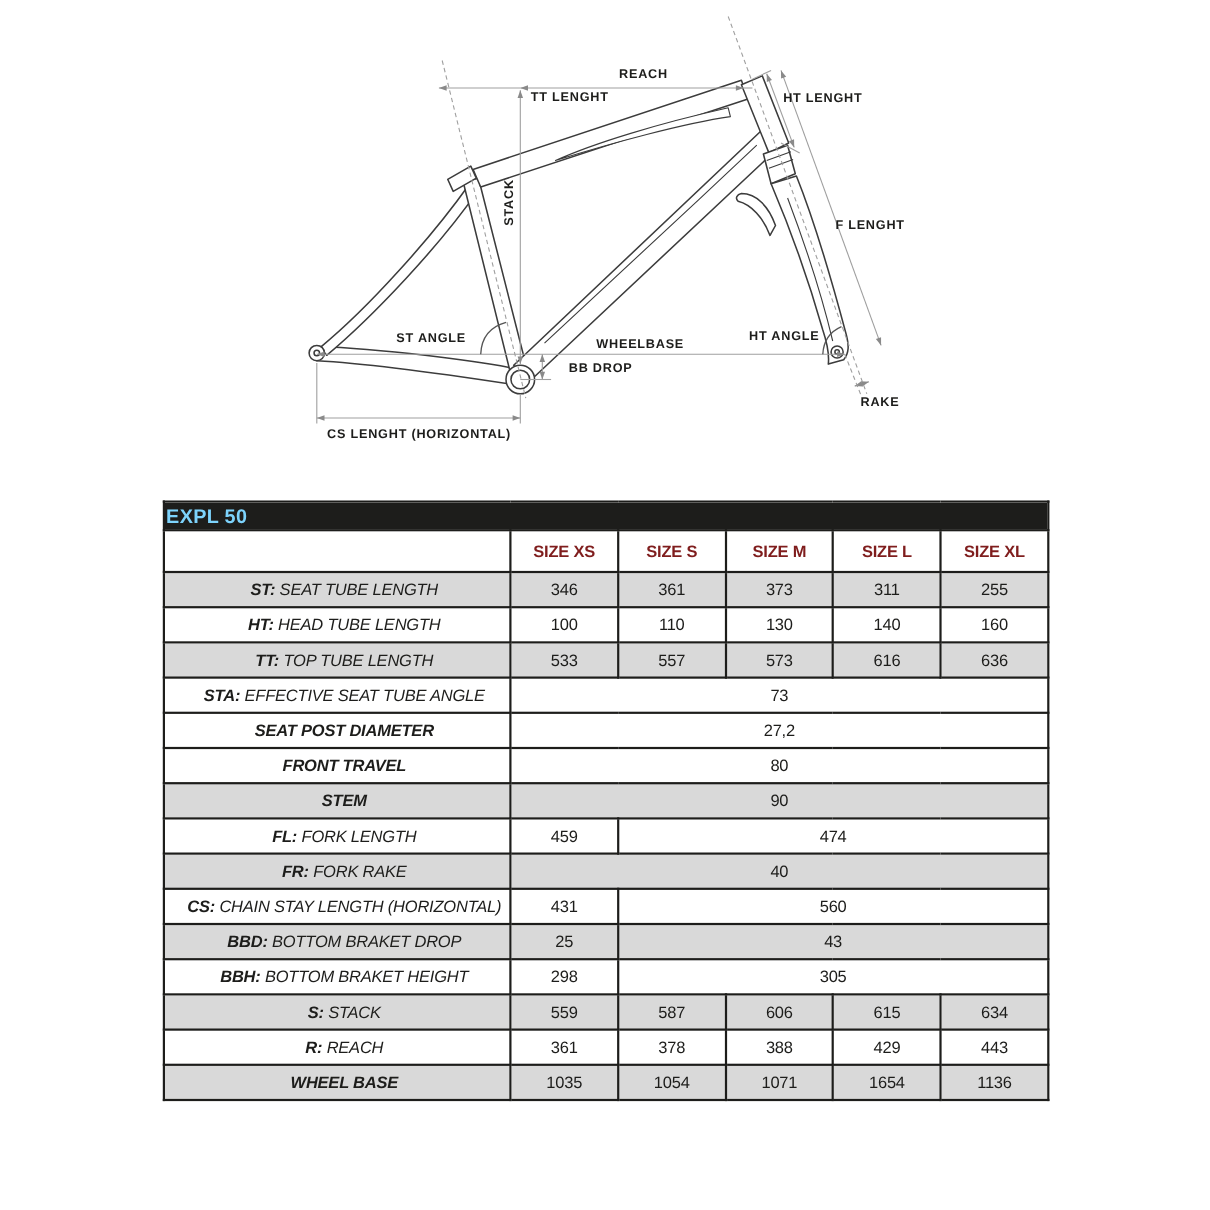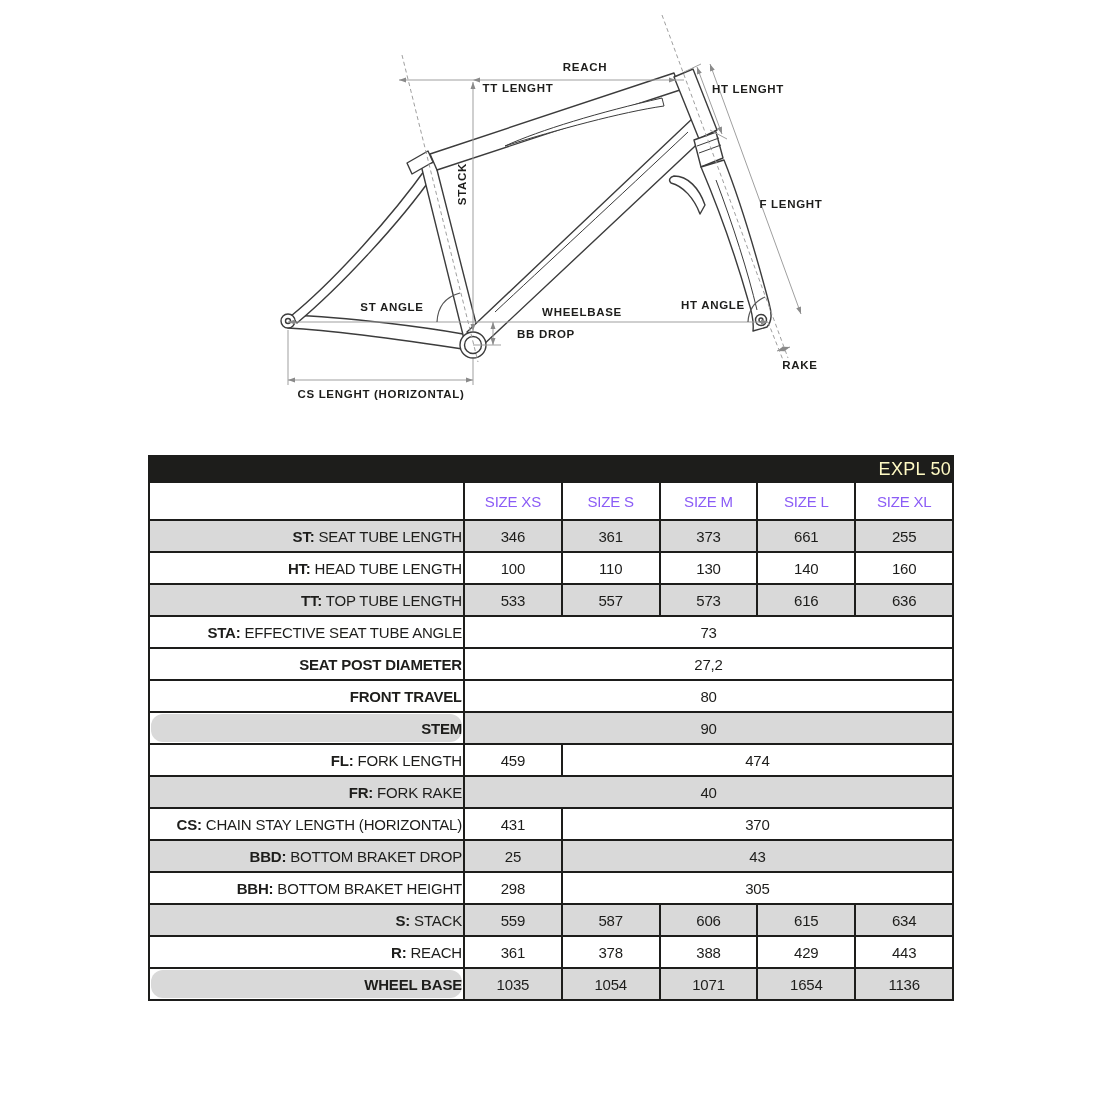--- a/index.html
+++ b/index.html
@@ -6,28 +6,28 @@
   #page{position:relative;width:1100px;height:1100px;background:#fff;overflow:hidden;
         font-family:"Liberation Sans",sans-serif;}
   
   #diagram{position:absolute;left:0;top:0;}
   .dimlabel{font-family:"Liberation Sans",sans-serif;font-size:11.5px;font-weight:bold;
             fill:#1d1d1b;letter-spacing:.7px;}
   
   table.geo{position:absolute;left:148px;top:455px;width:804px;border-collapse:collapse;
             table-layout:fixed;}
   table.geo td,table.geo th{border:2px solid #1d1d1b;overflow:hidden;white-space:nowrap;}
-  tr.title-row td{background:#1d1d1b;color:#fef9c3;text-align:right;font-size:18px;
-                  font-weight:normal;height:22px;letter-spacing:.3px;border-bottom:2px solid #1d1d1b;}
-  tr.head-row th{height:34px;text-align:center;font-size:15px;font-weight:normal;
-                 background:#fff;color:#8b5cf6;letter-spacing:-0.2px;}
+  tr.title-row td{background:#1d1d1b;color:#7dd3fc;text-align:left;font-size:18px;
+                  font-weight:bold;height:22px;letter-spacing:.3px;border-bottom:2px solid #1d1d1b;}
+  tr.head-row th{height:34px;text-align:center;font-size:15px;font-weight:bold;
+                 background:#fff;color:#7f1d1d;letter-spacing:-0.2px;}
   tr.data-row td{height:28px;font-size:15px;color:#1d1d1b;}
-  td.lbl{text-align:right;padding-left:14px;font-weight:normal;letter-spacing:-0.2px;}
+  td.lbl{text-align:center;padding-left:14px;font-weight:normal;letter-spacing:-0.2px;font-style:italic;}
   td.lbl .abbr{font-weight:bold;}
-  td.lbl.allbold{font-weight:bold;border-radius:14px;}
+  td.lbl.allbold{font-weight:bold;}
   td.val{text-align:center;font-weight:normal;letter-spacing:-0.2px;}
   tr.alt td{background:#d9d9d9;}
   tr.data-row td{background-clip:padding-box;}
 </style>
 </head>
 <body>
 
 <div id="page">
 
   <svg id="diagram" width="1100" height="450" viewBox="0 0 1100 450">
@@ -140,21 +140,21 @@
           <th>SIZE S</th>
           <th>SIZE M</th>
           <th>SIZE L</th>
           <th>SIZE XL</th>
         </tr>
     <tr class="data-row alt">
           <td class="lbl"><span class="abbr">ST:</span> SEAT TUBE LENGTH</td>
           <td class="val">346</td>
           <td class="val">361</td>
           <td class="val">373</td>
-          <td class="val">661</td>
+          <td class="val">311</td>
           <td class="val">255</td>
         </tr>
         <tr class="data-row">
           <td class="lbl"><span class="abbr">HT:</span> HEAD TUBE LENGTH</td>
           <td class="val">100</td>
           <td class="val">110</td>
           <td class="val">130</td>
           <td class="val">140</td>
           <td class="val">160</td>
         </tr>
@@ -187,21 +187,21 @@
           <td class="val">459</td>
           <td class="val" colspan="4">474</td>
         </tr>
         <tr class="data-row alt">
           <td class="lbl"><span class="abbr">FR:</span> FORK RAKE</td>
           <td class="val" colspan="5">40</td>
         </tr>
         <tr class="data-row">
           <td class="lbl"><span class="abbr">CS:</span> CHAIN STAY LENGTH (HORIZONTAL)</td>
           <td class="val">431</td>
-          <td class="val" colspan="4">370</td>
+          <td class="val" colspan="4">560</td>
         </tr>
         <tr class="data-row alt">
           <td class="lbl"><span class="abbr">BBD:</span> BOTTOM BRAKET DROP</td>
           <td class="val">25</td>
           <td class="val" colspan="4">43</td>
         </tr>
         <tr class="data-row">
           <td class="lbl"><span class="abbr">BBH:</span> BOTTOM BRAKET HEIGHT</td>
           <td class="val">298</td>
           <td class="val" colspan="4">305</td>

